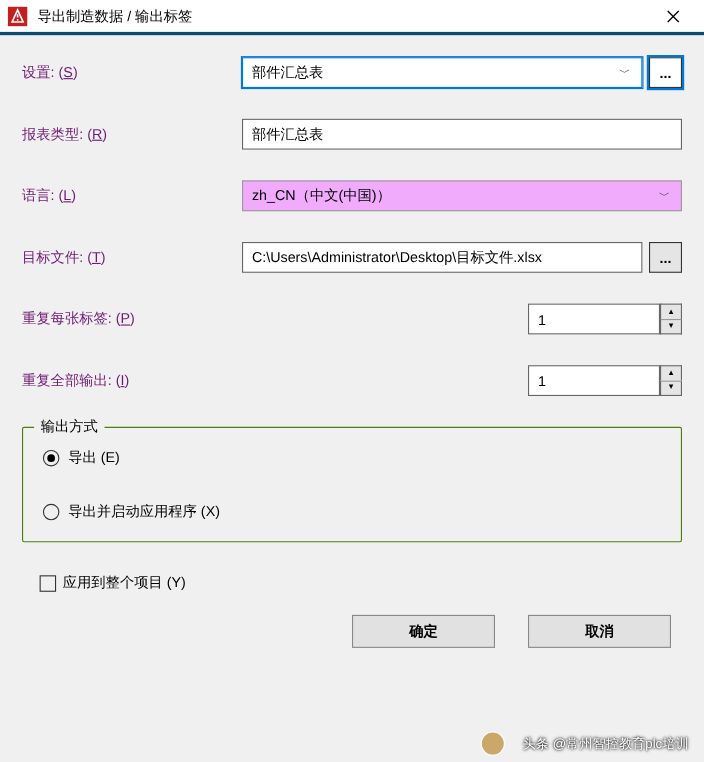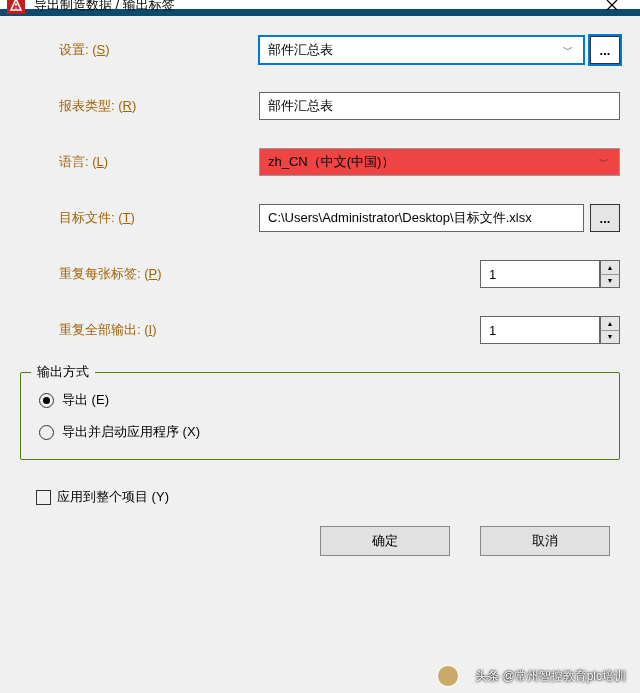--- a/index.html
+++ b/index.html
@@ -12,26 +12,26 @@
       overflow: hidden;
     }
     .window {
       background: #f0f0f0;
       width: 100%;
       height: 100%;
       display: flex;
       flex-direction: column;
     }
     .titlebar {
-      height: 16px;
+      height: 32px;
       display: flex;
       align-items: center;
       padding: 0 8px 0 6px;
       background: #fff;
-      border-bottom: 7px solid #0c4a6e;
+      border-bottom: 3px solid #0c4a6e;
     }
     .app-icon {
       width: 20px;
       height: 20px;
       margin-right: 8px;
       display: flex;
       align-items: center;
       justify-content: center;
     }
     .title-text {
@@ -54,22 +54,21 @@
       display: flex;
       flex-direction: column;
     }
     .form-row {
       display: flex;
       align-items: center;
       margin-bottom: 28px;
     }
     .form-label {
       width: 200px;
-      color: #a16207;
-      margin-left: 39px;
+      color: #701a75;
     }
     .form-label .um { text-decoration: underline; }
     .form-control-wrap {
       flex: 1;
       display: flex;
       align-items: center;
       gap: 6px;
     }
     .combo {
       flex: 1;
@@ -79,21 +78,21 @@
       display: flex;
       align-items: center;
       padding: 0 8px;
       position: relative;
     }
     .combo.selected {
       border: 1px solid #0078d7;
       outline: 1px solid #0078d7;
     }
     .combo.disabled {
-      background: #ef4444;
+      background: #f0abfc;
     }
     .combo-text { flex: 1; }
     .combo-arrow {
       width: 14px;
       text-align: center;
       color: #333;
       font-size: 10px;
     }
     .text-input {
       flex: 1;
@@ -163,21 +162,21 @@
     .groupbox-title {
       position: absolute;
       top: -10px;
       left: 10px;
       background: #f0f0f0;
       padding: 0 6px;
     }
     .radio-row {
       display: flex;
       align-items: center;
-      margin-bottom: 14px;
+      margin-bottom: 31px;
       cursor: pointer;
     }
     .radio-row:last-child { margin-bottom: 4px; }
     .radio-circle {
       width: 15px;
       height: 15px;
       border: 1px solid #333;
       border-radius: 50%;
       margin-right: 8px;
       display: flex;
@@ -201,20 +200,21 @@
       width: 15px;
       height: 15px;
       border: 1px solid #333;
       margin-right: 6px;
     }
     .button-row {
       display: flex;
       justify-content: flex-end;
       gap: 30px;
       padding-right: 10px;
+      font-weight: bold;
     }
     .dlg-btn {
       width: 130px;
       height: 30px;
       border: 1px solid #888;
       background: #e1e1e1;
       display: flex;
       align-items: center;
       justify-content: center;
       cursor: pointer;

